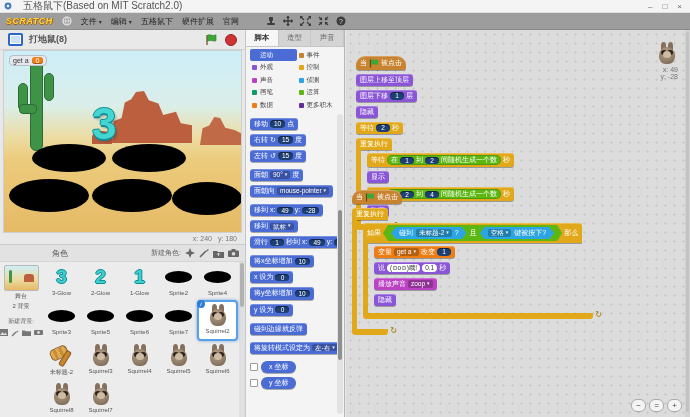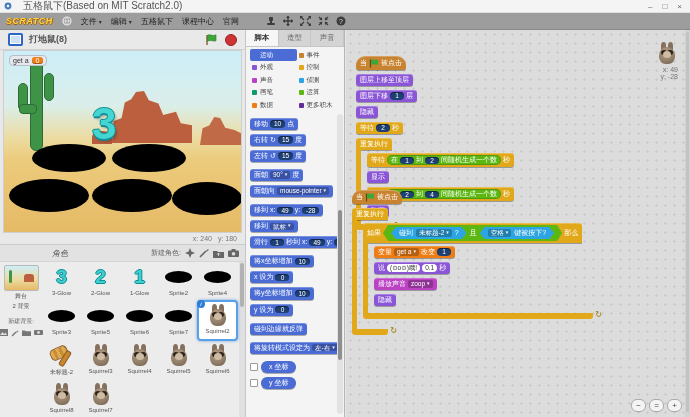--- a/index.html
+++ b/index.html
@@ -53,21 +53,21 @@
   .watcher{position:absolute;left:5px;top:4px;background:#e6e8ee;border:1px solid #b9bdc9;border-radius:4px;
            display:flex;align-items:center;gap:3px;padding:1px 3px;font-size:7px;color:#333;}
   .watcher .wval{background:#ee7d16;color:#fff;border-radius:3px;padding:0 4px;font-size:7px;
                  box-shadow:inset 0 -1px 0 rgba(0,0,0,.3);}
   .coordsrow{position:absolute;left:0;top:233px;width:245px;height:11px;display:flex;justify-content:flex-end;
              gap:6px;padding-right:8px;box-sizing:border-box;font-size:7px;color:#777;align-items:center;}
   
   .sprite-header{position:absolute;left:0;top:244px;width:245px;height:18px;background:#e2e2e2;
                  border-top:1px solid #cdcdcd;border-bottom:1px solid #d5d5d5;display:flex;align-items:center;
                  padding:0 6px 0 52px;box-sizing:border-box;gap:4px;}
-  .sprite-header .ptitle{font-size:8px;color:#555;font-style:italic;}
+  .sprite-header .ptitle{font-size:8px;color:#555;}
   .newsprite{margin-left:auto;display:flex;align-items:center;gap:4px;font-size:7px;color:#666;}
   .sprite-body{position:absolute;left:0;top:262px;width:245px;height:155px;background:#ececec;}
   .srail{position:absolute;left:0;top:0;width:42px;height:155px;display:flex;flex-direction:column;
          align-items:center;padding-top:3px;gap:1px;font-size:6px;color:#555;box-sizing:border-box;}
   .mini-stage{width:33px;height:24px;border:1px solid #b9b9b9;border-radius:2px;overflow:hidden;position:relative;
               background:linear-gradient(180deg,#cdeef8 0%,#ecdca2 55%,#e5ba66 100%);}
   .mini-stage i{position:absolute;left:4px;top:4px;width:3px;height:13px;background:#3f9347;border-radius:2px;}
   .mini-stage u{position:absolute;right:4px;top:8px;width:10px;height:8px;background:#bc5f3f;border-radius:3px 3px 0 0;}
   .newbg{margin-top:5px;font-size:6px;color:#666;}
   .bgicons{display:flex;gap:3px;margin-top:2px;}
@@ -185,21 +185,21 @@
         <i class="car"></i>
       </span>
     <span class="mitem">
         <span>编辑</span>
         <i class="car"></i>
       </span>
     <span class="mitem">
         <span>五格鼠下</span>
       </span>
     <span class="mitem">
-        <span>课程中心</span>
+        <span>硬件扩展</span>
       </span>
     <span class="mitem">
         <span>官网</span>
       </span>
     <span class="mtools">
       <svg width="10" height="10">
           <rect x="3" y="1" width="4" height="4" rx="1" fill="#3c3c3c"></rect>
           <rect x="4" y="4" width="2" height="3" fill="#3c3c3c"></rect>
           <rect x="1" y="7" width="8" height="2" rx="1" fill="#3c3c3c"></rect>
         </svg>

